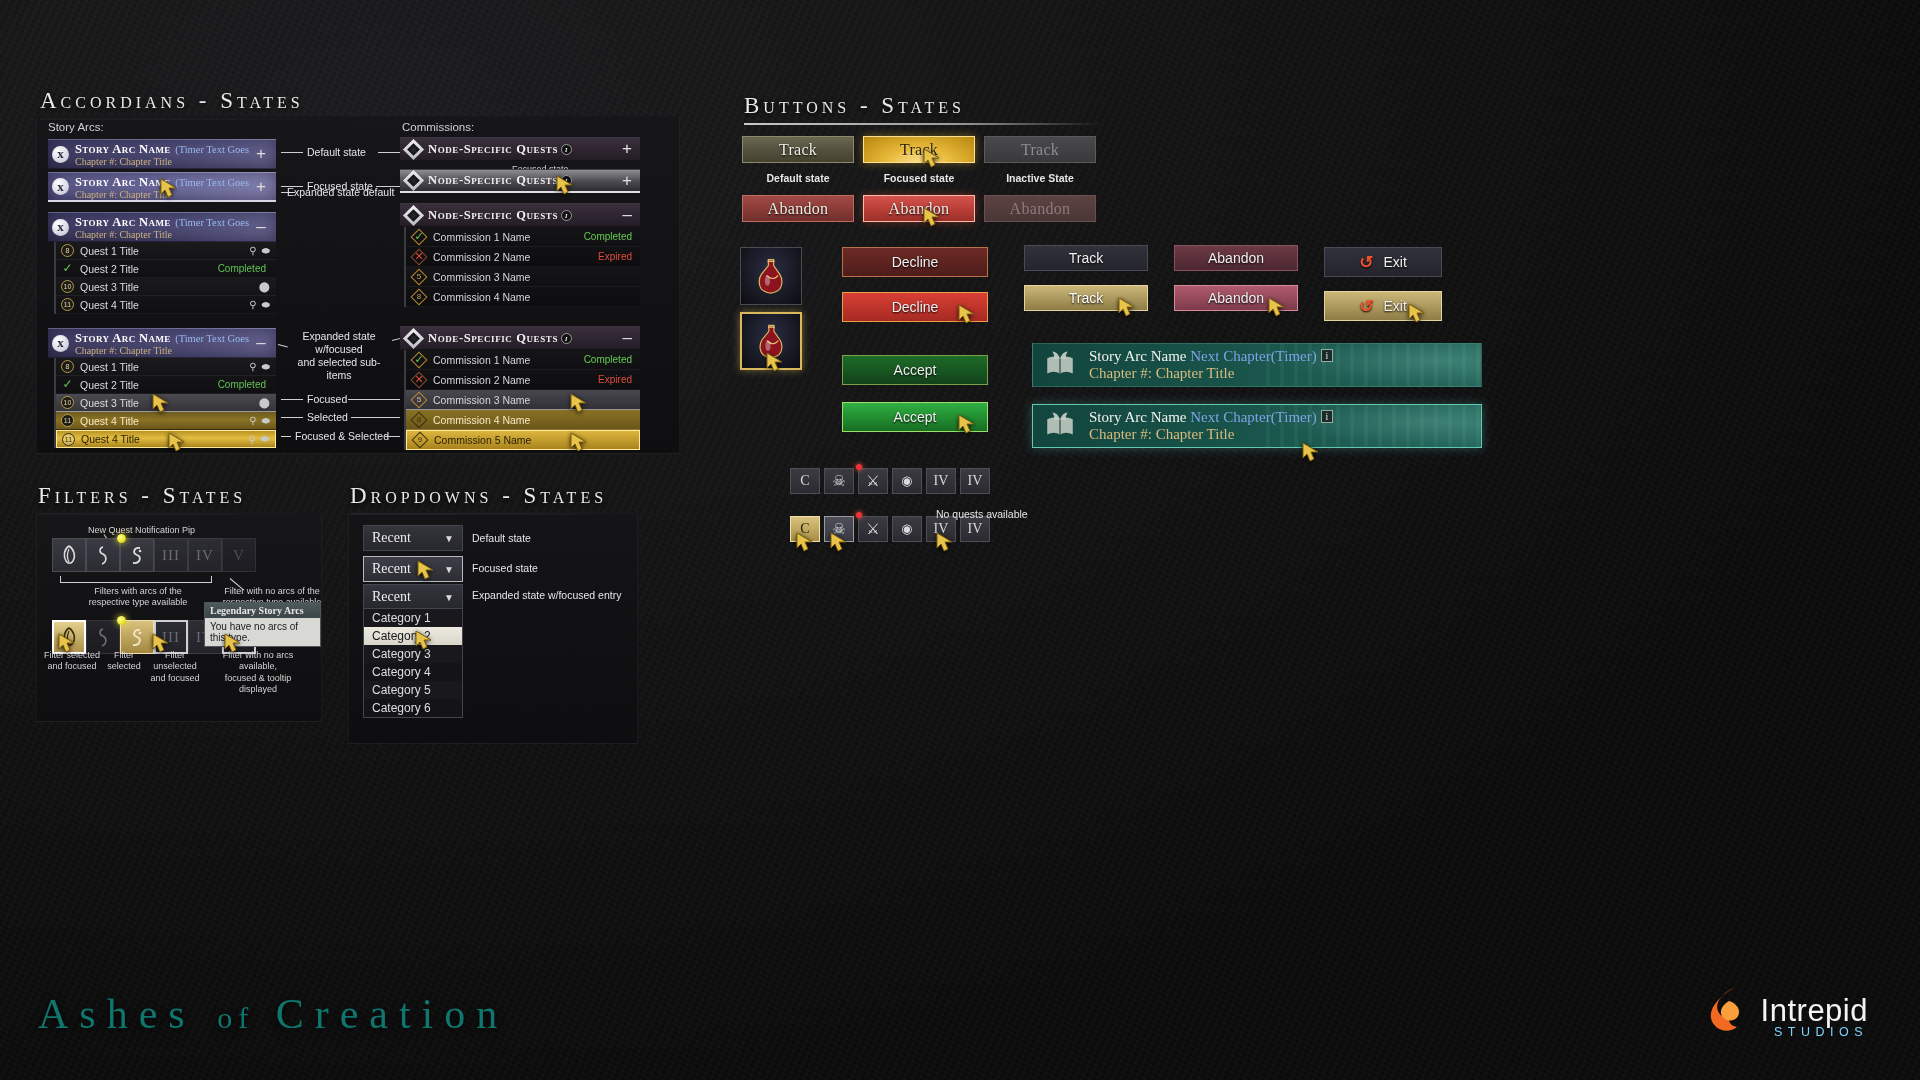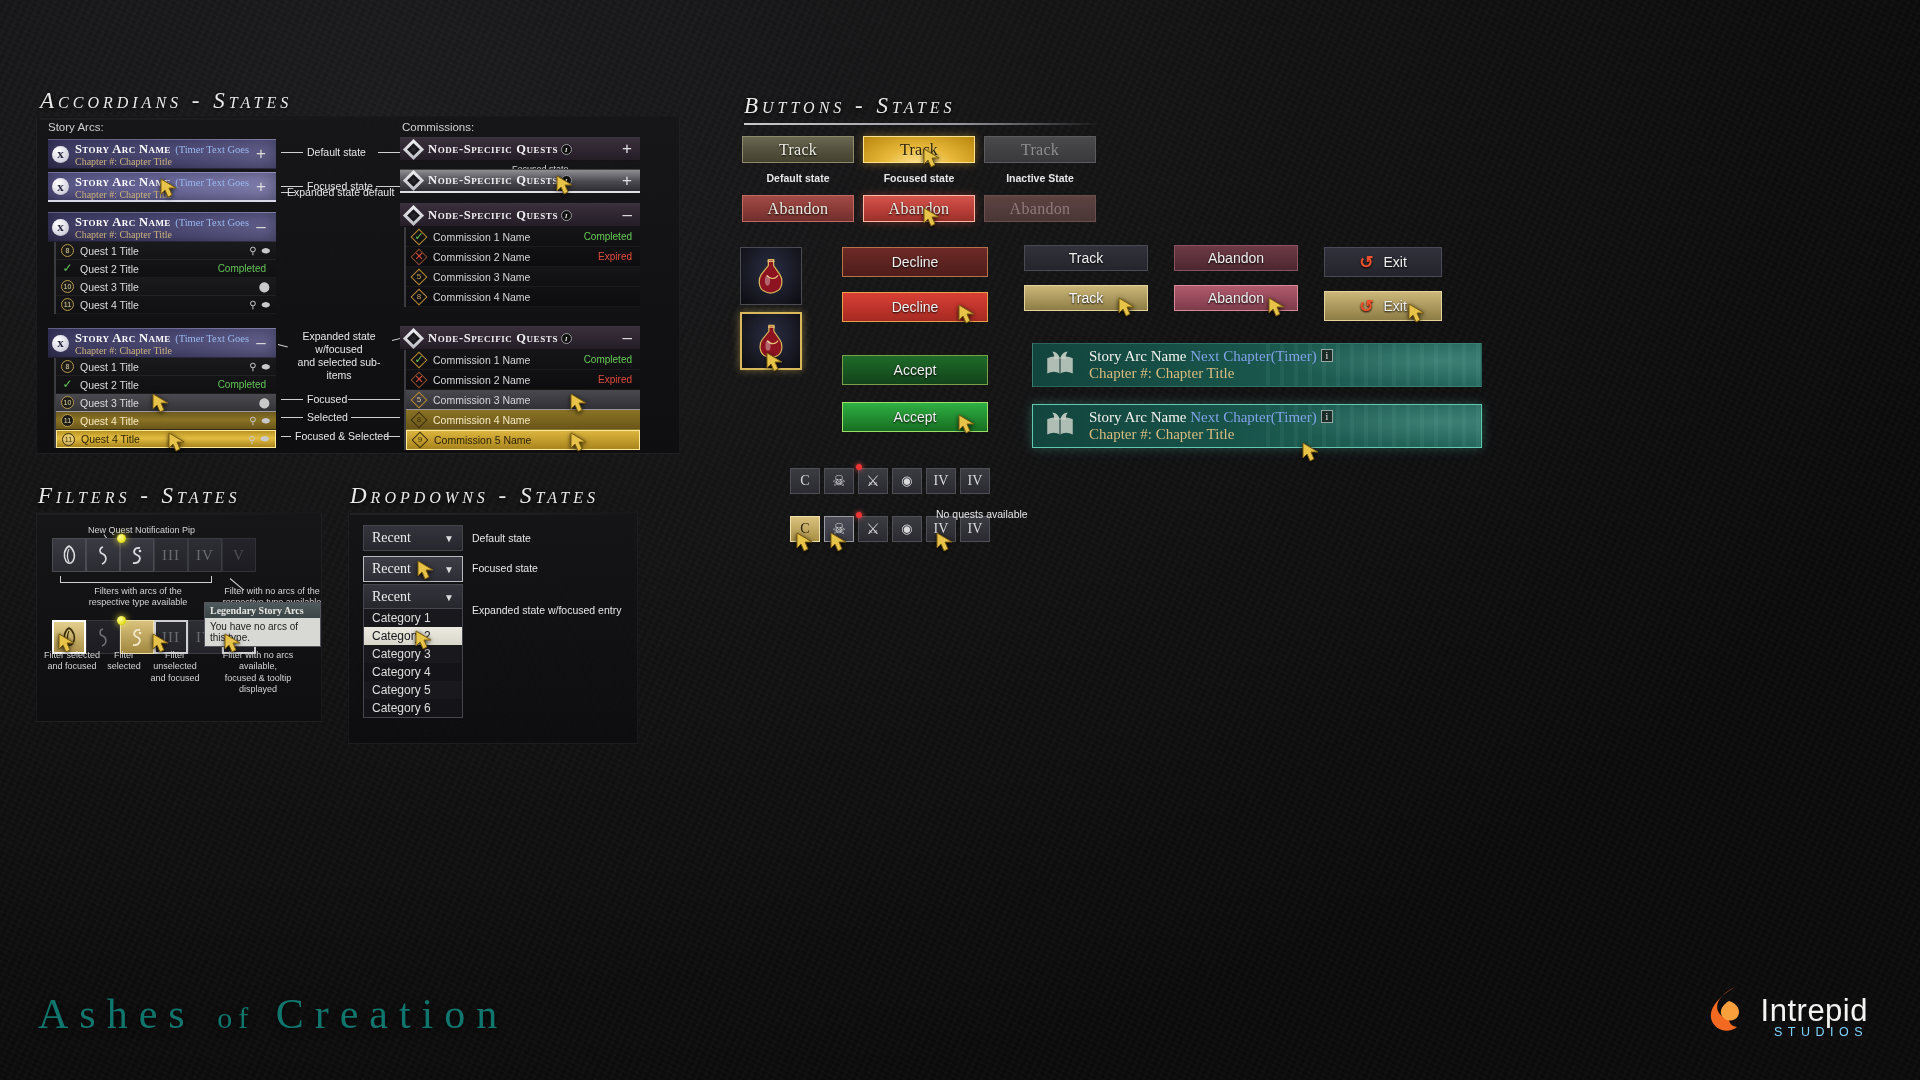--- a/index.html
+++ b/index.html
@@ -16,21 +16,21 @@
   body::before {
     content:""; position:absolute; inset:0; pointer-events:none;
     background-image:
       repeating-linear-gradient(27deg, rgba(255,255,255,.012) 0 2px, rgba(0,0,0,.02) 2px 5px),
       repeating-linear-gradient(115deg, rgba(255,255,255,.01) 0 3px, rgba(0,0,0,.03) 3px 7px);
     opacity:.9;
   }
   .stage { position:absolute; inset:0; }
 
   
-  .sec-head { position:absolute;font-style:italic; }
+  .sec-head { position:absolute; }
   .sec-head .t {
     font-family: "Liberation Serif", serif;
     font-size: 23px; letter-spacing: 4px;
     color: #e9e9ea; font-variant: small-caps;
     text-shadow: 0 2px 5px #000;
     white-space: nowrap;
   }
   .sec-head .rule {
     height: 2px; margin-top: 4px;
     background: linear-gradient(to right, #c9c9cc 0%, #9a9a9e 60%, rgba(150,150,155,0) 100%);
@@ -730,21 +730,21 @@
   <div class="cursor" style="left:417px; top:560px;">
     <svg width="22" height="22" viewBox="0 0 22 22">
         <path d="M1,1 L1,16 L5,12 L8,19 L12,17 L9,10 L16,10 Z" fill="#e8c34a" stroke="#7a5c0e" stroke-width="1"></path>
       </svg>
   </div>
 
   <div class="dd" style="left:363px; top:584px; width:100px;">
     <span>Recent</span>
     <span class="cv">▼</span>
   </div>
-  <div class="callout" style="left:472px; top:604px;">Expanded state w/focused entry</div>
+  <div class="callout" style="left:472px; top:589px;">Expanded state w/focused entry</div>
 
   <div class="ddlist" style="left:363px; top:608px; width:100px;">
     <div class="ddopt">Category 1</div>
     <div class="ddopt hl">Category 2</div>
     <div class="ddopt">Category 3</div>
     <div class="ddopt alt">Category 4</div>
     <div class="ddopt">Category 5</div>
     <div class="ddopt alt">Category 6</div>
   </div>
   <div class="cursor" style="left:415px; top:630px;">

